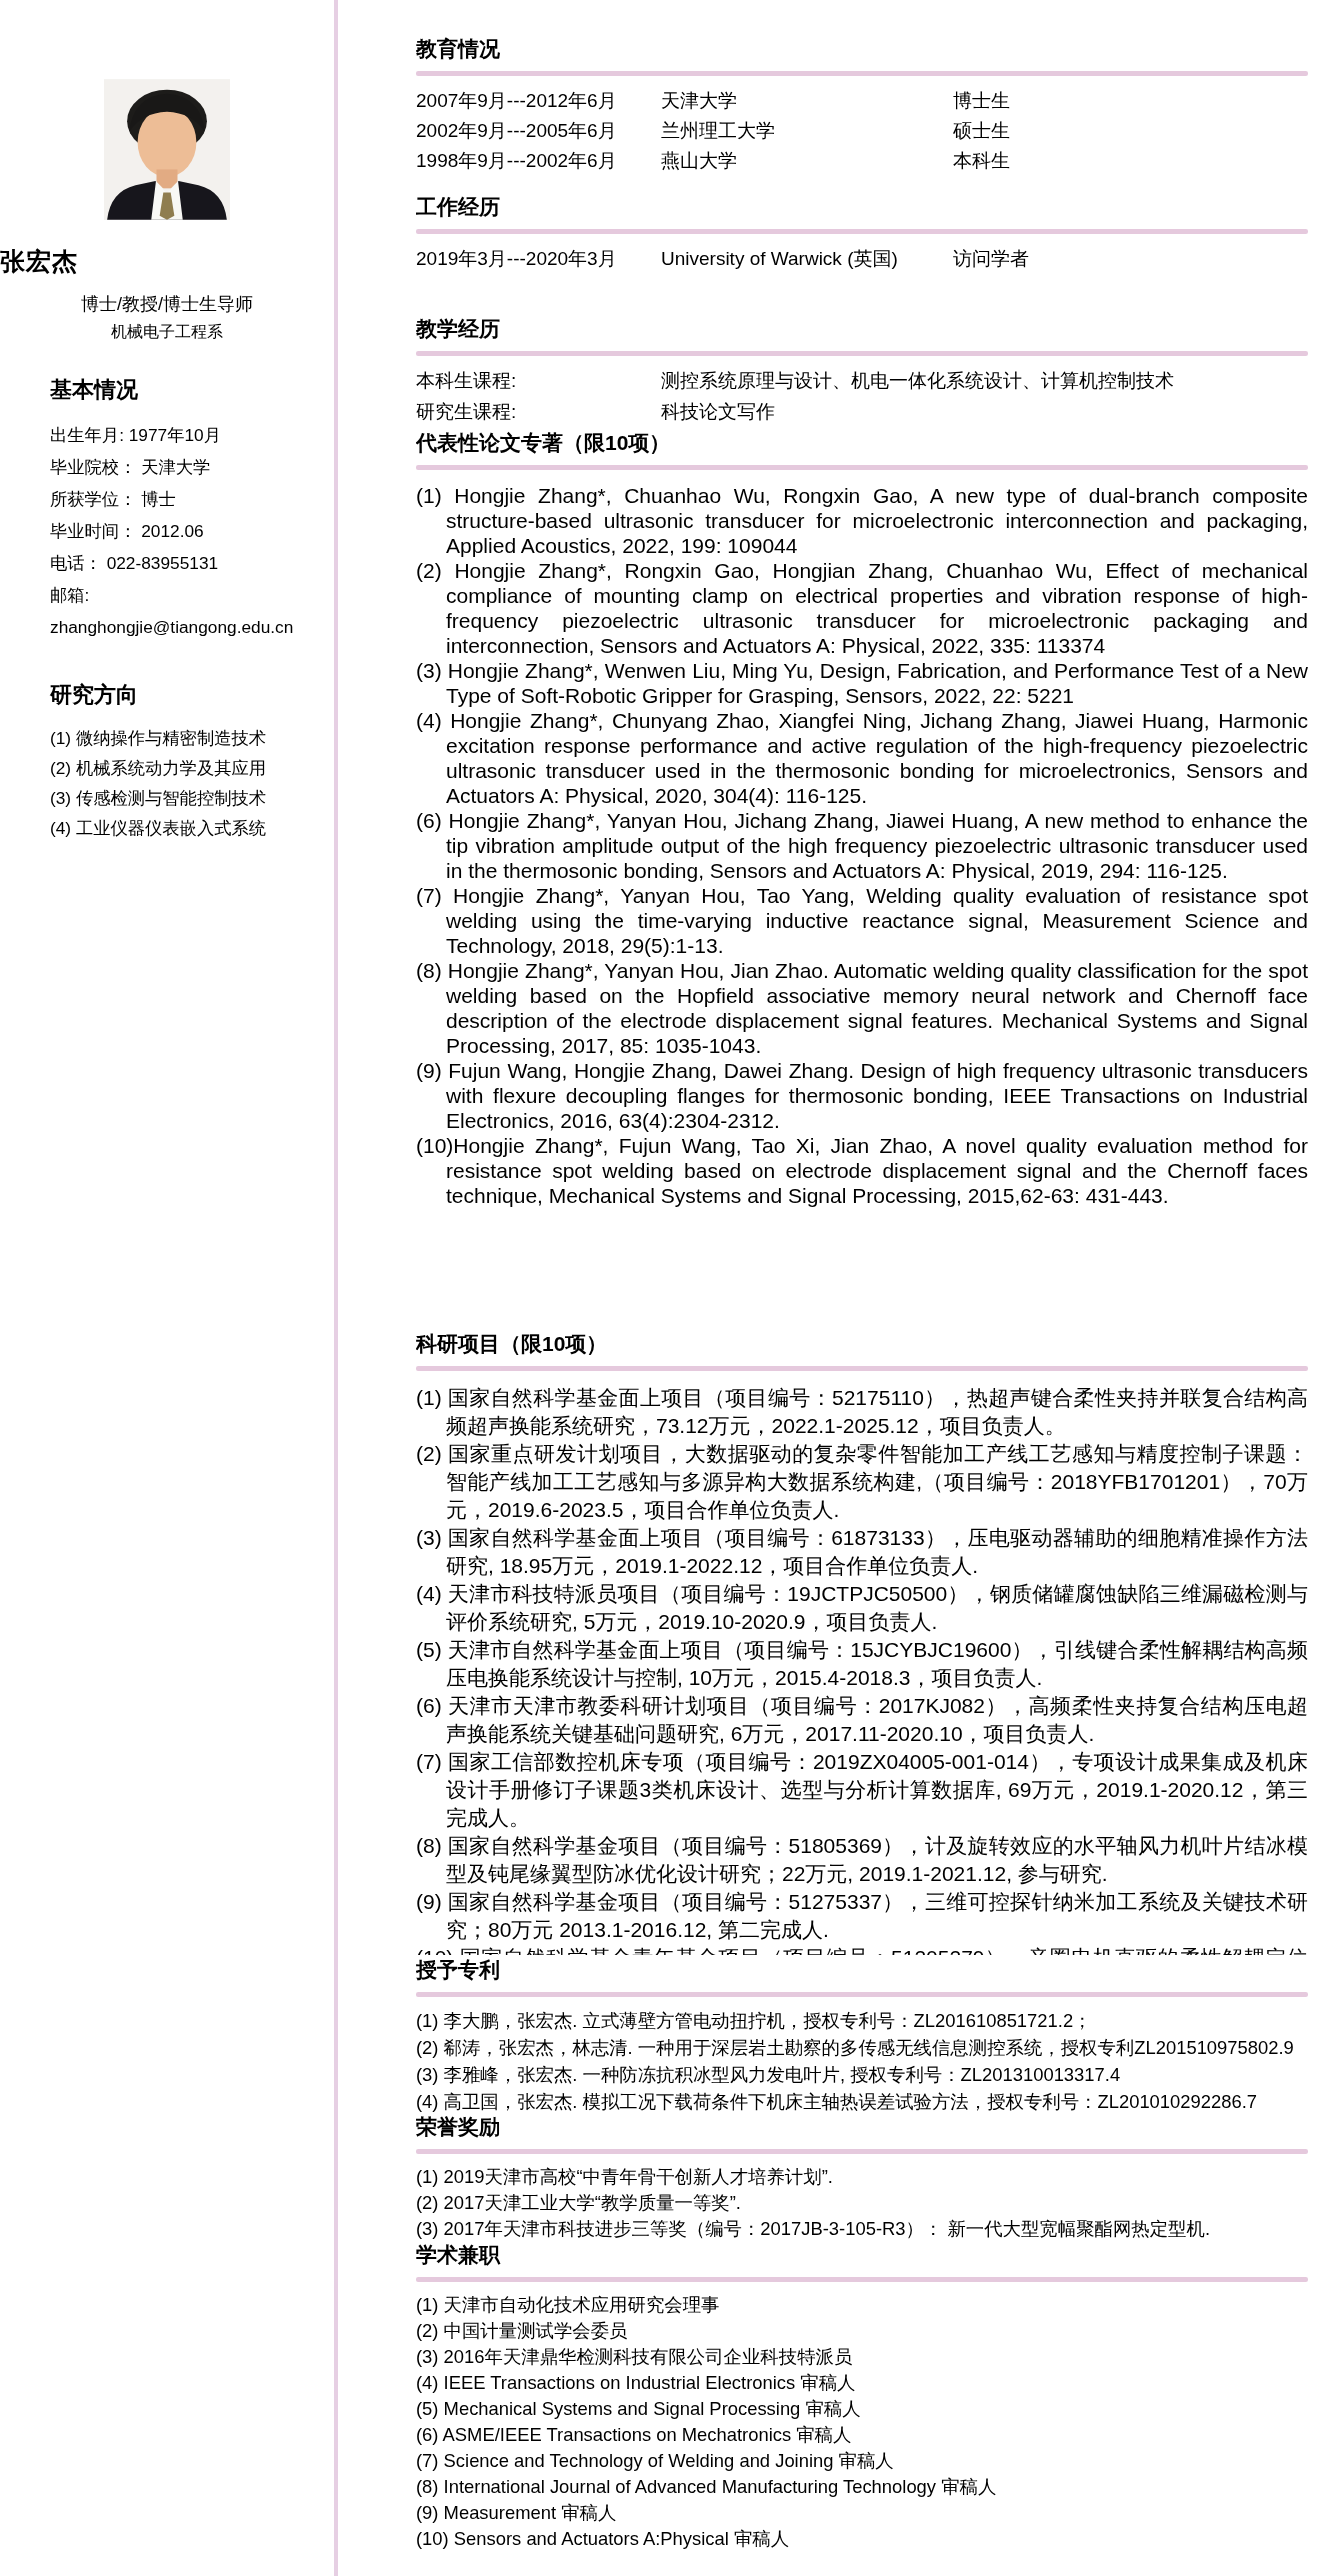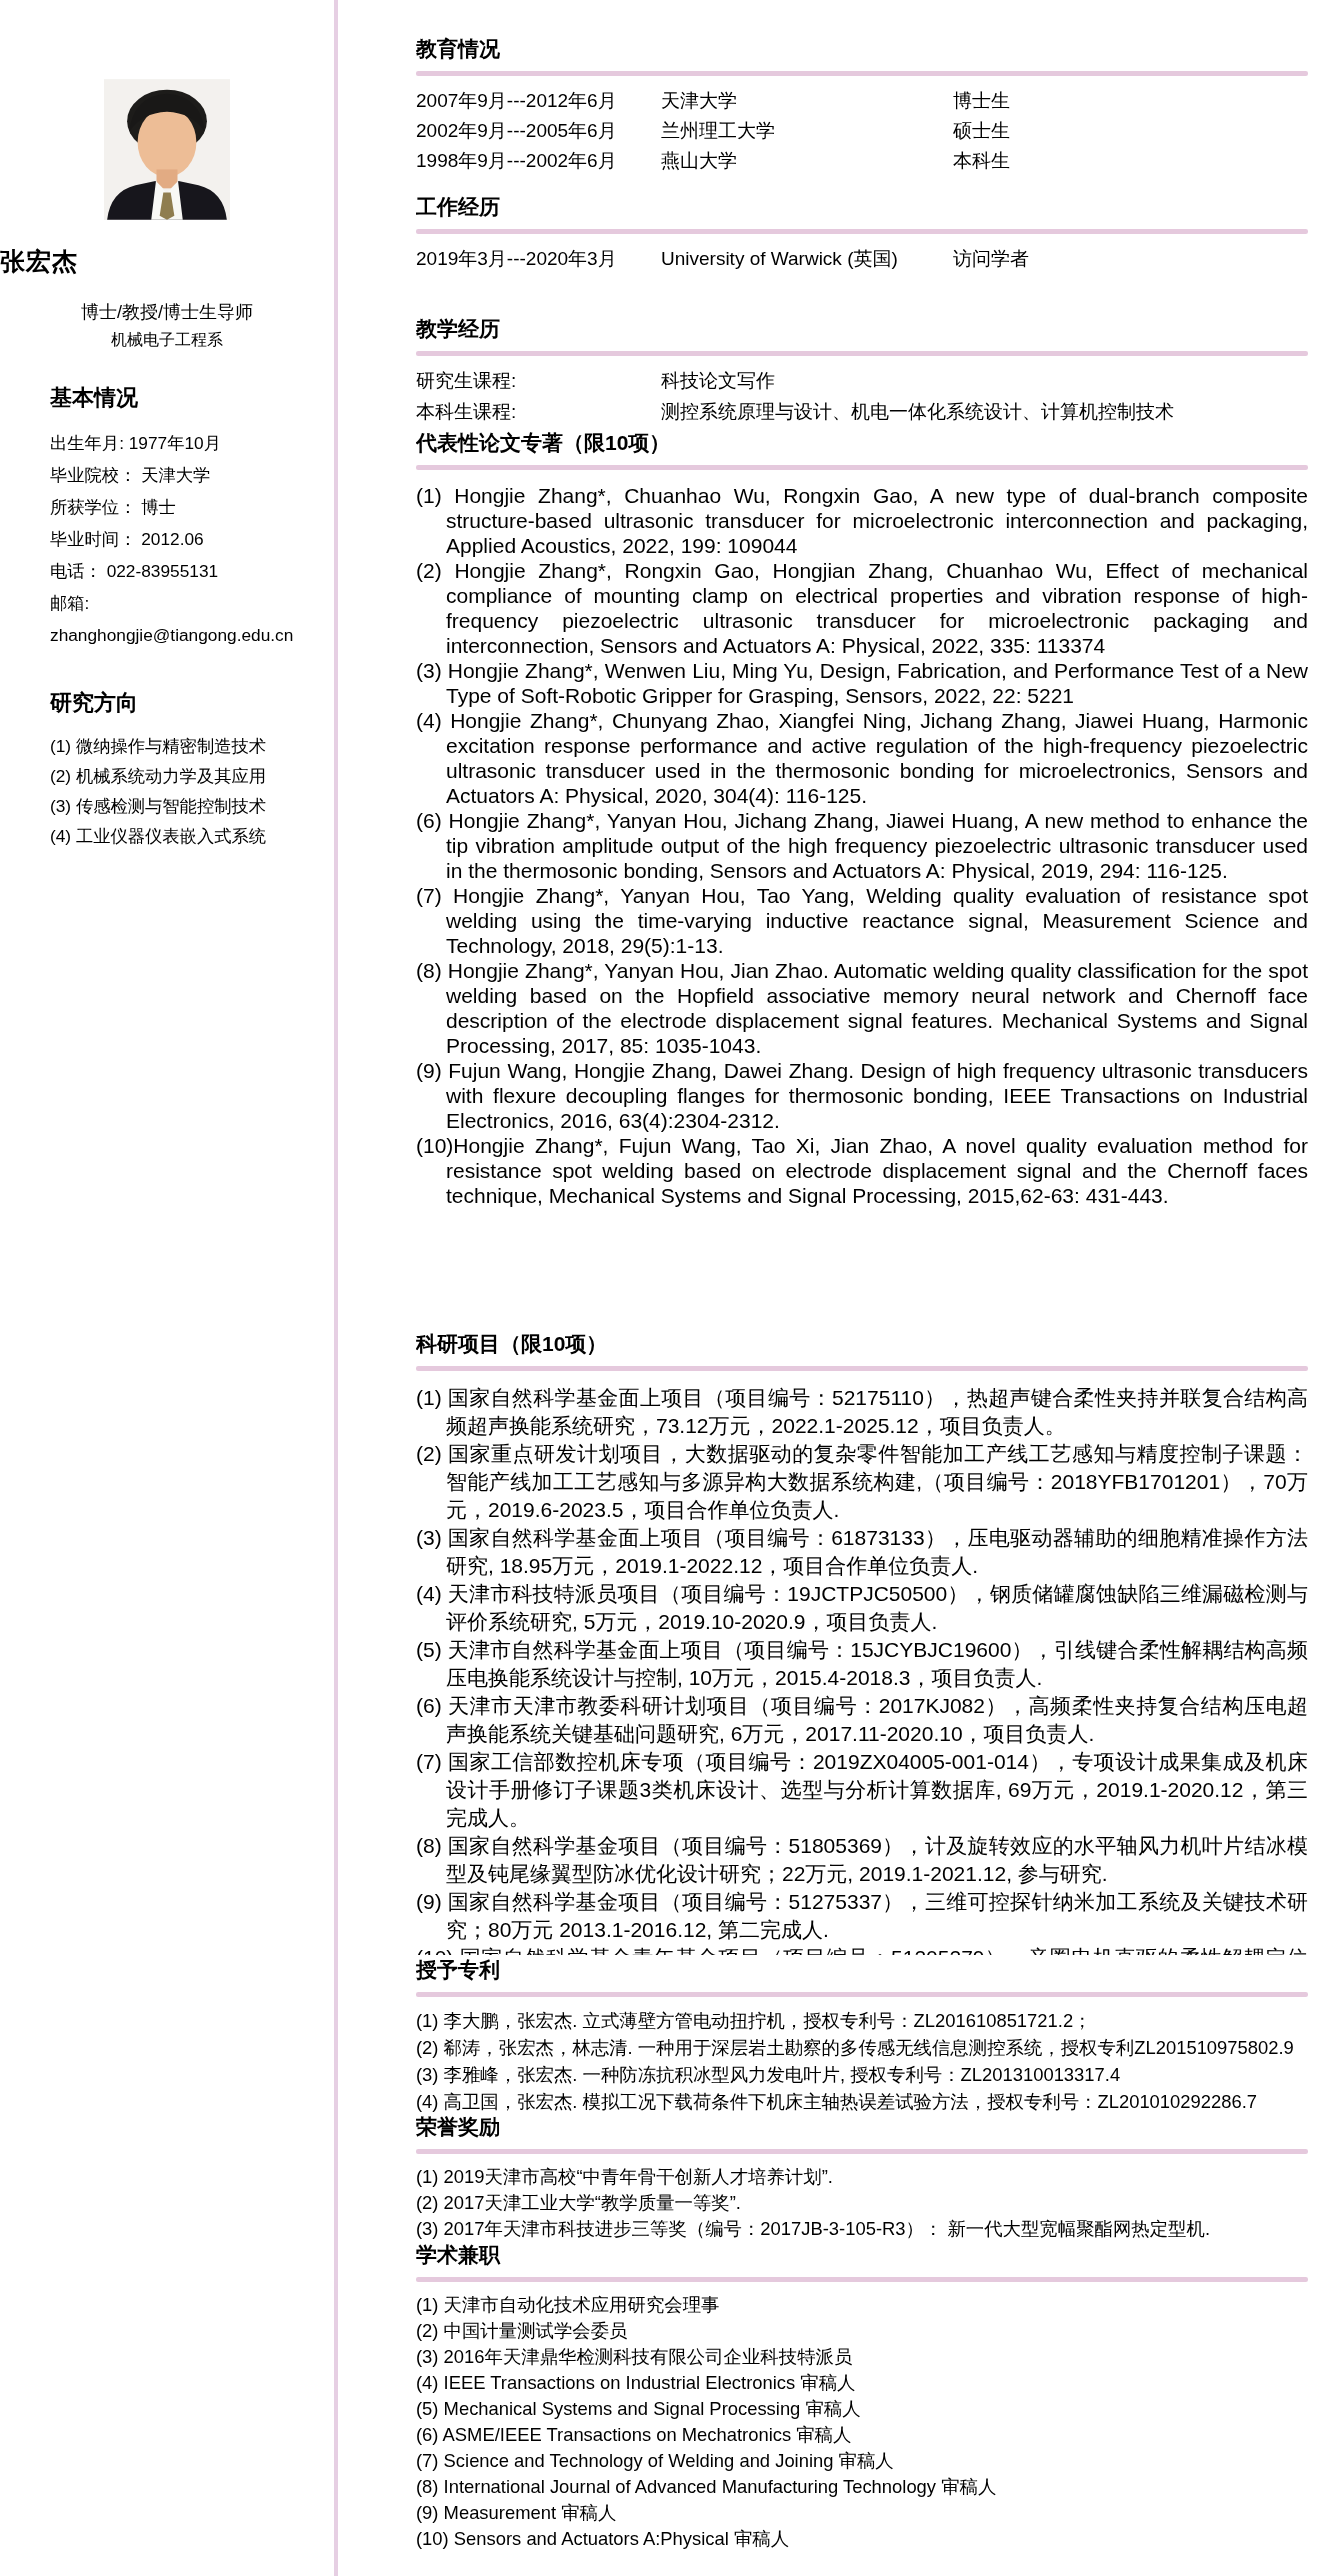--- a/index.html
+++ b/index.html
@@ -5,21 +5,21 @@
   html,body{margin:0;padding:0;}
   body{
     width:1342px;height:2576px;position:relative;background:#ffffff;color:#000;
     font-family:"Liberation Sans","DejaVu Sans",sans-serif;overflow:hidden;
   }
   
   .sidebar{position:absolute;left:0;top:0;width:334px;height:2576px;}
   .v-divider{position:absolute;left:334px;top:0;width:3.7px;height:2576px;background:#e6cfe3;}
   .photo{display:block;margin:79px auto 0 auto;width:126px;height:141px;}
   .name{margin-top:25px;font-size:25px;font-weight:700;letter-spacing:1px;}
-  .subtitle{margin-top:22px;text-align:center;font-size:18px;}
+  .subtitle{margin-top:14px;text-align:center;font-size:18px;}
   .dept{margin-top:6px;text-align:center;font-size:16px;}
   .side-section{margin-left:50px;margin-right:15.7px;}
   .side-section.basic{margin-top:32px;}
   .side-section.research{margin-top:37px;}
   .side-h{font-size:22px;font-weight:700;margin:0;}
   .side-list{margin-top:13.6px;}
   .side-list p{margin:0;font-size:17.3px;line-height:32px;white-space:nowrap;}
   .side-list.tight p{line-height:30px;}
   
   .sec{position:absolute;left:416px;width:892px;overflow:hidden;}
@@ -141,27 +141,27 @@
       </div>
     </div>
 </div>
 
 <div class="sec sec-teach">
   <h2>教学经历</h2>
   <div class="rule"></div>
   <div class="rows">
 
       <div class="kv-row">
+        <span class="kv-label">本科生课程:</span>
+        <span class="kv-value">测控系统原理与设计、机电一体化系统设计、计算机控制技术</span>
+      </div>
+
+      <div class="kv-row">
         <span class="kv-label">研究生课程:</span>
         <span class="kv-value">科技论文写作</span>
-      </div>
-
-      <div class="kv-row">
-        <span class="kv-label">本科生课程:</span>
-        <span class="kv-value">测控系统原理与设计、机电一体化系统设计、计算机控制技术</span>
       </div>
     </div>
 </div>
 
 <div class="sec sec-papers">
   <h2>代表性论文专著（限10项）</h2>
   <div class="rule"></div>
   <div class="list papers">
 
   <p>(1) Hongjie Zhang*, Chuanhao Wu, Rongxin Gao, A new type of dual-branch composite structure-based ultrasonic transducer for microelectronic interconnection and packaging, Applied Acoustics, 2022, 199: 109044</p>

